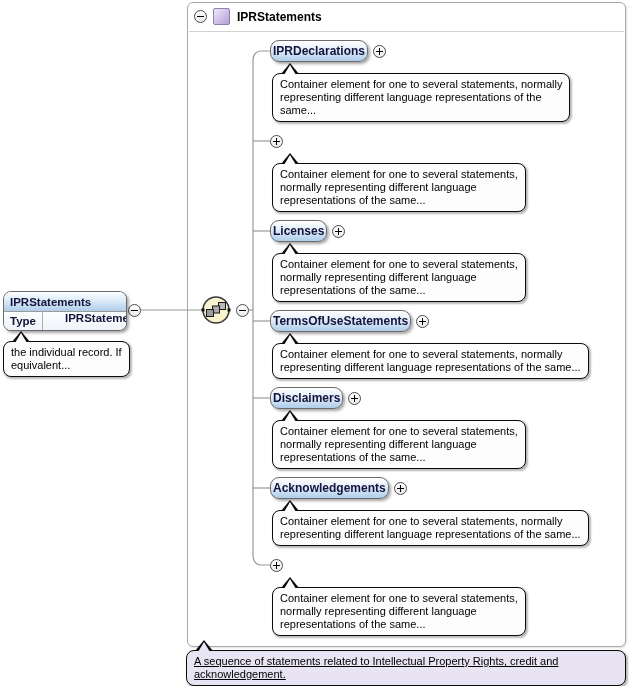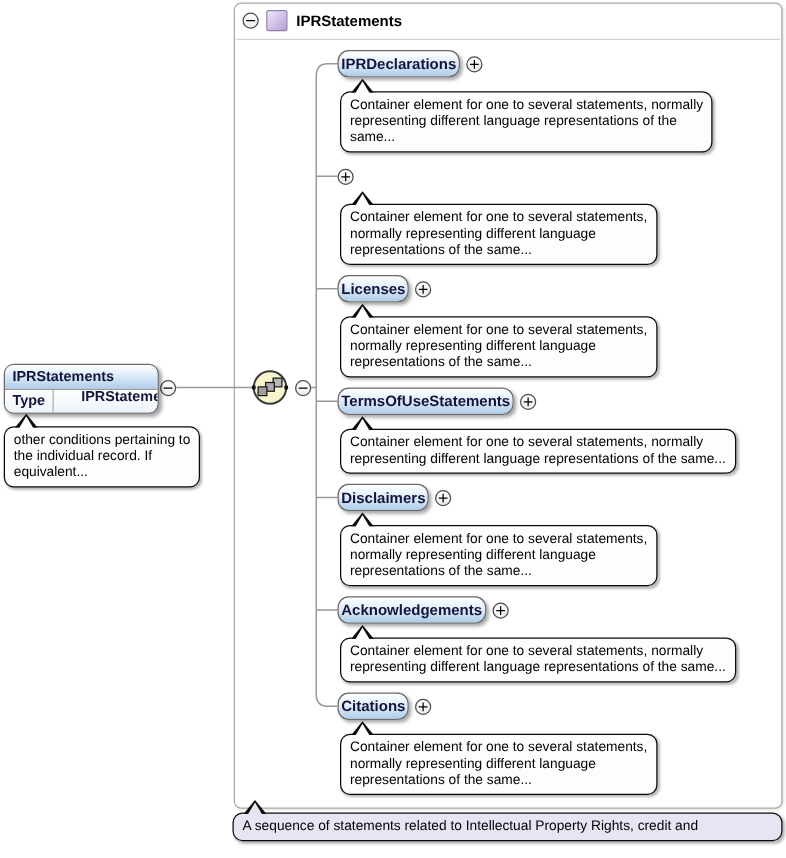--- a/index.html
+++ b/index.html
@@ -52,21 +52,21 @@
            padding:4px 7px;font-size:11px;line-height:13px;color:#000;width:fit-content;
            box-shadow:1.5px 1.5px 2px rgba(0,0,0,0.28);}
   .callout::before{content:"";position:absolute;top:-11px;left:8px;width:0;height:0;
            border-left:9px solid transparent;border-right:9px solid transparent;border-bottom:11px solid #0a0a0a;}
   .callout::after{content:"";position:absolute;top:-9px;left:11px;width:0;height:0;
            border-left:6px solid transparent;border-right:6px solid transparent;border-bottom:10px solid #fdfdfd;}
   .callout .ln{white-space:nowrap;}
   .callout.lavender{background:#e9e4f3;}
   .callout.lavender::after{border-bottom-color:#e9e4f3;}
 
-  .root-annotation{left:186px;top:650px;width:424px;}
+  .root-annotation{left:186px;top:650px;width:424px;text-decoration:underline;}
 </style>
 </head>
 <body>
 
 <svg id="connectors">
   <g stroke="#999999" stroke-width="1.2" fill="none">
     <line x1="141" y1="310" x2="202" y2="310"></line>
     <line x1="249" y1="310" x2="253" y2="310"></line>
     <path d="M 270 51 H 262 Q 253 51 253 61 V 555 Q 253 565 262 565 H 270"></path>
     <line x1="253" y1="141" x2="270" y2="141"></line>
@@ -121,21 +121,20 @@
 </div>
 <div class="child-row" style="top:387px">
   <div class="pill">Disclaimers</div>
   <div class="toggle plus"></div>
 </div>
 <div class="child-row" style="top:477px">
   <div class="pill">Acknowledgements</div>
   <div class="toggle plus"></div>
 </div>
 <div class="child-row" style="top:554px">
-  <div class="pill">Citations</div>
   <div class="toggle plus"></div>
 </div>
 
 <div class="callout" style="left:272px;top:73px">
   <div class="ln">Container element for one to several statements, normally</div>
   <div class="ln">representing different language representations of the</div>
   <div class="ln">same...</div>
 </div>
 <div class="callout" style="left:272px;top:163px">
   <div class="ln">Container element for one to several statements,</div>
@@ -160,20 +159,20 @@
   <div class="ln">Container element for one to several statements, normally</div>
   <div class="ln">representing different language representations of the same...</div>
 </div>
 <div class="callout" style="left:272px;top:587px">
   <div class="ln">Container element for one to several statements,</div>
   <div class="ln">normally representing different language</div>
   <div class="ln">representations of the same...</div>
 </div>
 
 <div class="callout" style="left:3px;top:341px">
-  <div class="ln">other conditions pertaining to</div>
   <div class="ln">the individual record. If</div>
   <div class="ln">equivalent...</div>
 </div>
 
 <div class="callout lavender root-annotation">
   <div class="ln">A sequence of statements related to Intellectual Property Rights, credit and</div>
+  <div class="ln">acknowledgement.</div>
 </div>
 
 </body></html>

